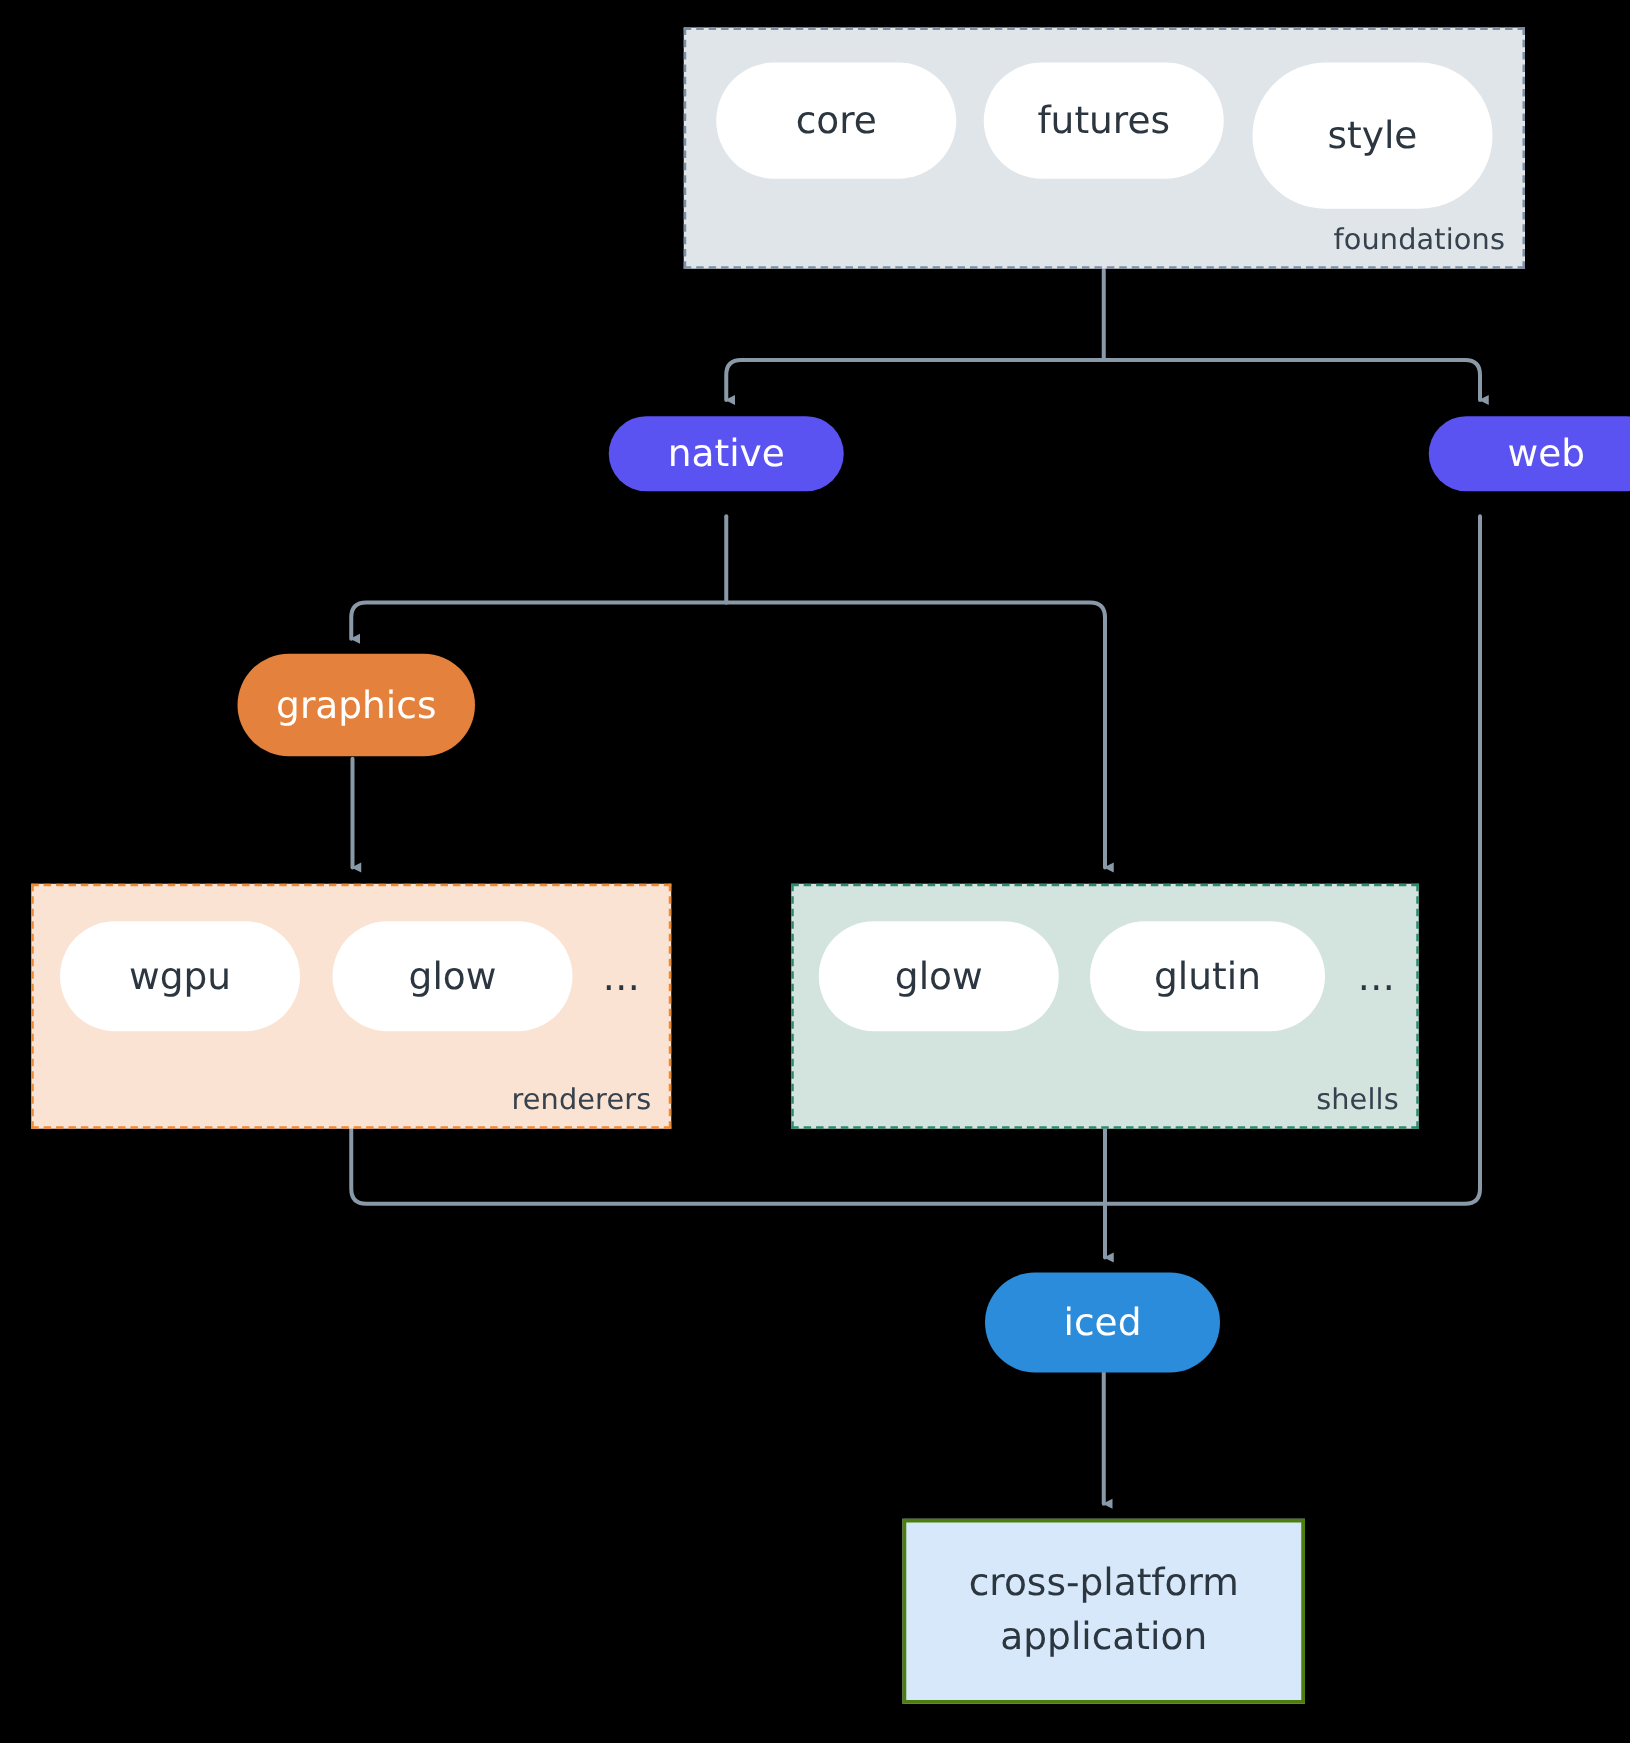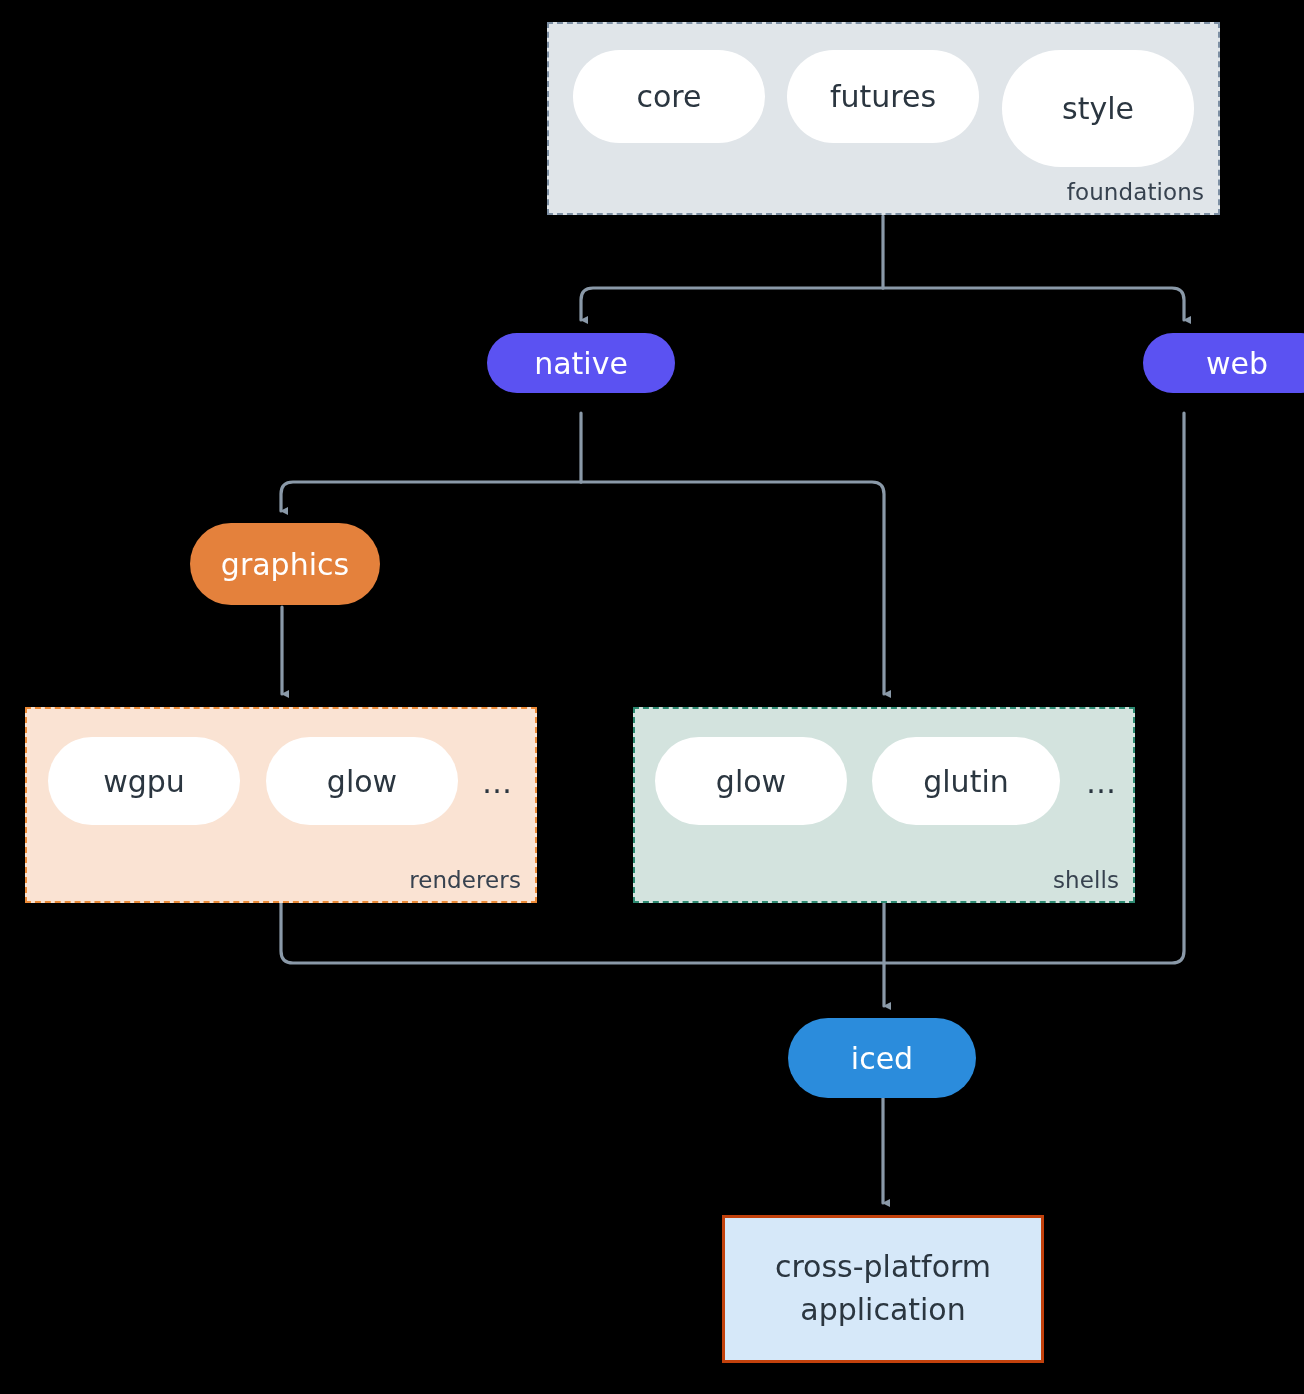--- a/index.html
+++ b/index.html
@@ -158,18 +158,18 @@
 
   <div class="group-box" id="shells-box" style="background:#D3E3DE; border:2.5px dashed #2E8B72;">
     <div class="group-label">shells</div>
   </div>
   <div class="pill-white" id="pill-winit">glow</div>
   <div class="pill-white" id="pill-glutin">glutin</div>
   <div class="ellipsis" id="ellipsis-shells">…</div>
 
   <div class="node-pill" id="node-iced" style="background:#2B8CDC;">iced</div>
 
-  <div class="rect-node" id="node-application" style="background:#D6E8F9; border:3px solid #c2410c;">
+  <div class="rect-node" id="node-application" style="background:#D6E8F9; border:3px solid #4d7c0f;">
     <span>cross-platform</span>
     <span>application</span>
   </div>
 
 </div>
 
 </body></html>

